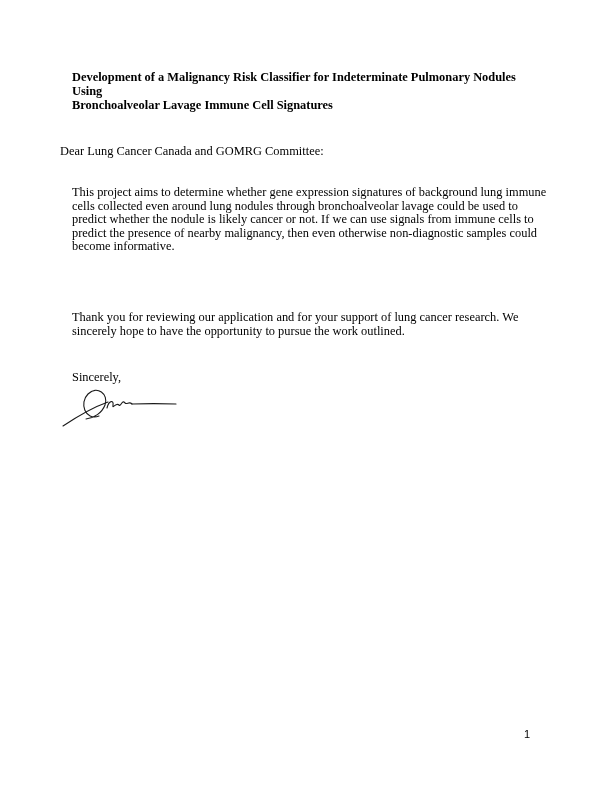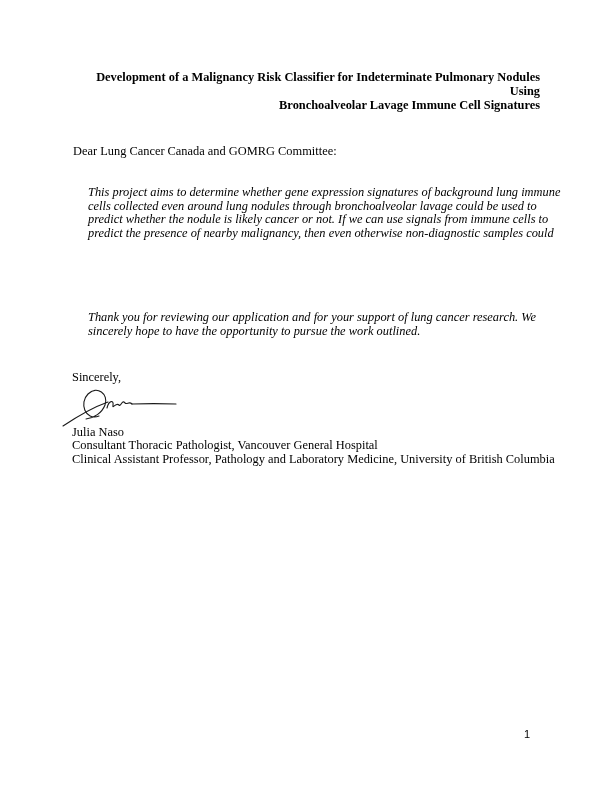--- a/index.html
+++ b/index.html
@@ -15,37 +15,36 @@
     font-family: "Liberation Serif", serif;
     font-size: 12.4px;
     color: #000000;
     overflow: hidden;
   }
   .doc-title {
     position: absolute;
     top: 70px;
     left: 72px;
     width: 468px;
-    text-align: right;
+    text-align: left;
     font-weight: bold;
     line-height: 14px;
   }
   .salutation {
     position: absolute;
     top: 145px;
-    left: 73px;
+    left: 60px;
     width: 468px;
     line-height: 13.5px;
   }
   .para {
     position: absolute;
-    left: 88px;
+    left: 72px;
     width: 478px;
     line-height: 13.5px;
-    font-style: italic;
   }
   .para-1 { top: 186px; }
   .para-2 { top: 258px; }
   .para-3 { top: 311px; }
   .closing {
     position: absolute;
     top: 371px;
     left: 72px;
     line-height: 13.5px;
   }
@@ -84,40 +83,36 @@
     <div>Bronchoalveolar Lavage Immune Cell Signatures</div>
   </div>
 
   <div class="salutation">Dear Lung Cancer Canada and GOMRG Committee:</div>
 
   <div class="para para-1">
     <div>This project aims to determine whether gene expression signatures of background lung immune</div>
     <div>cells collected even around lung nodules through bronchoalveolar lavage could be used to</div>
     <div>predict whether the nodule is likely cancer or not. If we can use signals from immune cells to</div>
     <div>predict the presence of nearby malignancy, then even otherwise non-diagnostic samples could</div>
+    <div>become informative.</div>
   </div>
 
 
   <div class="para para-3">
     <div>Thank you for reviewing our application and for your support of lung cancer research. We</div>
     <div>sincerely hope to have the opportunity to pursue the work outlined.</div>
   </div>
 
   <div class="closing">Sincerely,</div>
 
   <div class="signature-wrap">
     <svg width="120" height="42" viewBox="0 0 120 42" fill="none" xmlns="http://www.w3.org/2000/svg">
       <path d="M2 40 C 14 32, 30 22, 47 16" stroke="#1a1a1a" stroke-width="1.1" stroke-linecap="round"></path>
       <path d="M38 30 C 24 35, 18 17, 27 8 C 36 -1, 48 8, 44 19 C 41 27, 33 32, 25 33" stroke="#1a1a1a" stroke-width="1.1" stroke-linecap="round"></path>
       <path d="M46 22 C 48 14, 53 14, 52 19 C 51 24, 55 16, 58 19 C 60 21, 61 13, 64 17 C 66 19, 68 15, 71 18" stroke="#1a1a1a" stroke-width="1.1" stroke-linecap="round"></path>
       <path d="M71 18 C 85 17.5, 100 17.5, 115 18" stroke="#1a1a1a" stroke-width="1.1" stroke-linecap="round"></path>
     </svg>
   </div>
 
-  <div class="signer-block">
-    <div>Julia Naso</div>
-    <div>Consultant Thoracic Pathologist, Vancouver General Hospital</div>
-    <div>Clinical Assistant Professor, Pathology and Laboratory Medicine, University of British Columbia</div>
-  </div>
 
   <div class="page-number">1</div>
 
 </div>
 
 </body></html>

